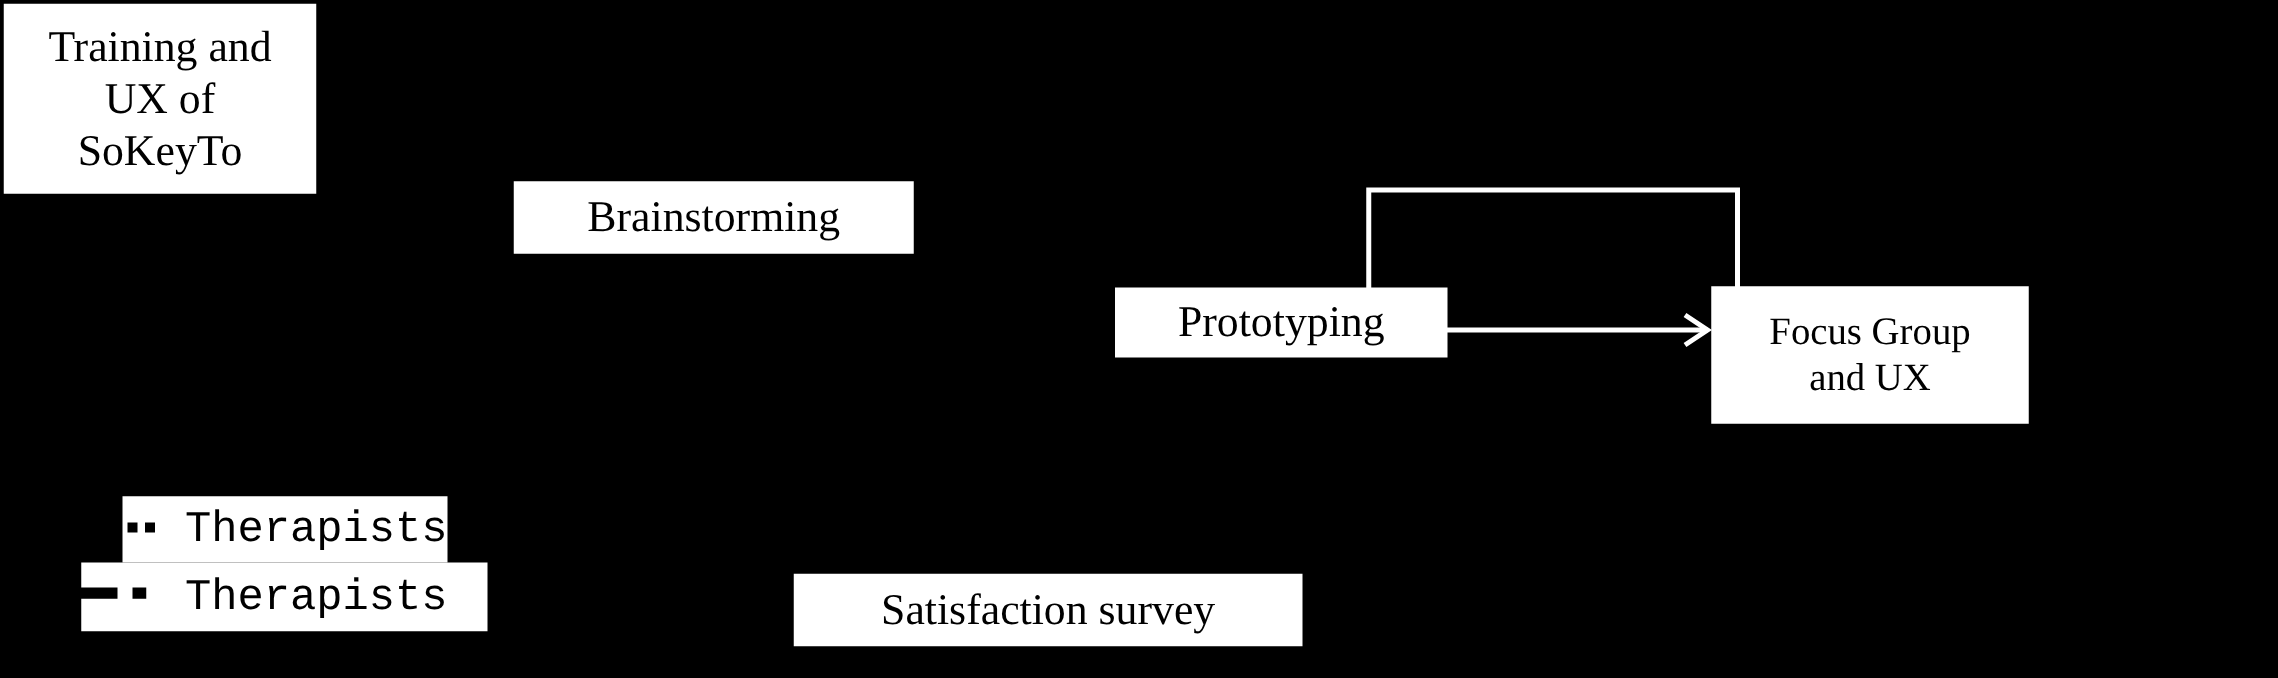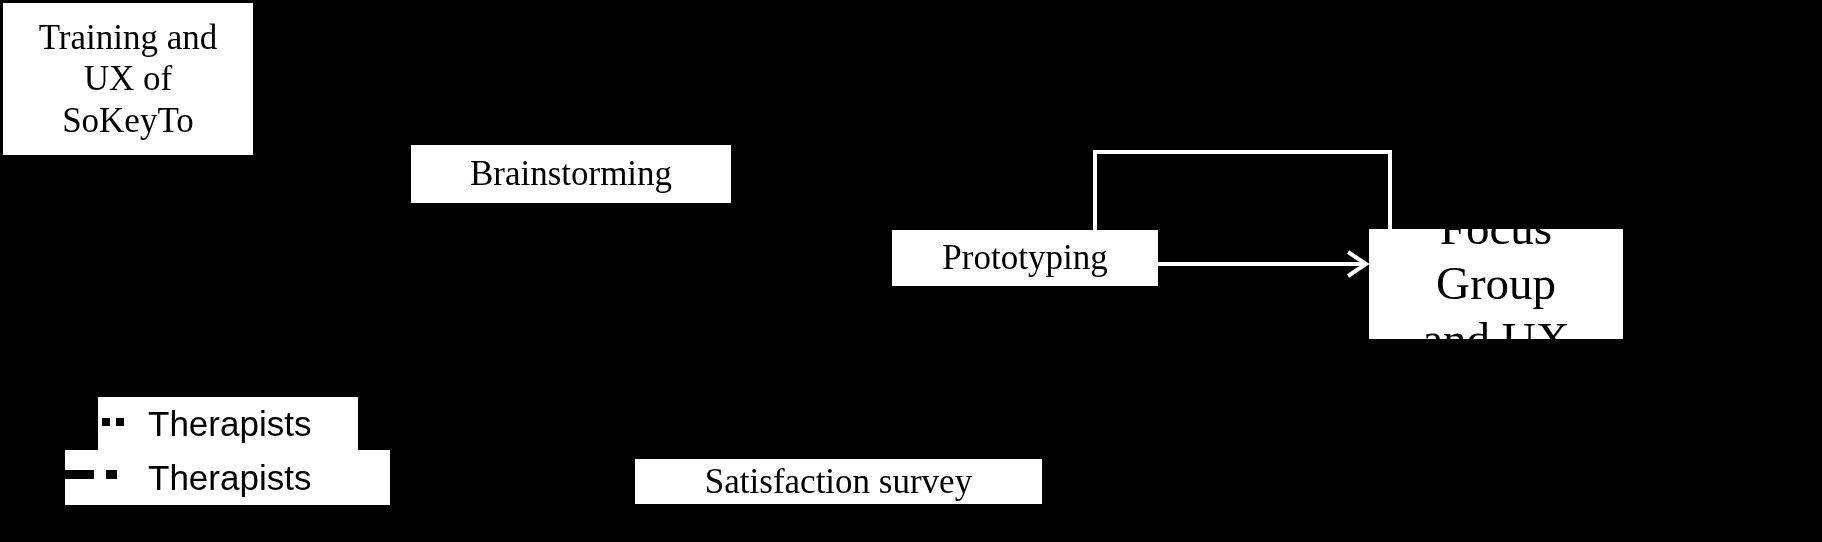--- a/index.html
+++ b/index.html
@@ -51,36 +51,36 @@
     font-size: 35px;
   }
   #node-prototyping {
     left: 892px; top: 230px;
     width: 266px; height: 56px;
     font-size: 35px;
   }
   #node-focusgroup {
     left: 1369px; top: 229px;
     width: 254px; height: 110px;
-    font-size: 47px;
+    font-size: 31px;
   }
   #node-satisfaction {
     left: 635px; top: 459px;
-    width: 407px; height: 45px;
+    width: 407px; height: 58px;
     font-size: 35px;
   }
 
   
   .legend-row {
     position: absolute;
     background: #ffffff;
     color: #000000;
     display: flex;
     align-items: center;
-    font-family: Liberation Sans, sans-serif;
+    font-family: Liberation Mono, monospace;
     font-size: 35px;
     box-sizing: border-box;
     white-space: nowrap;
   }
   #legend-therapists {
     left: 98px; top: 397px;
     width: 260px; height: 53px;
     padding-left: 34px;
   }
   #legend-designers {

